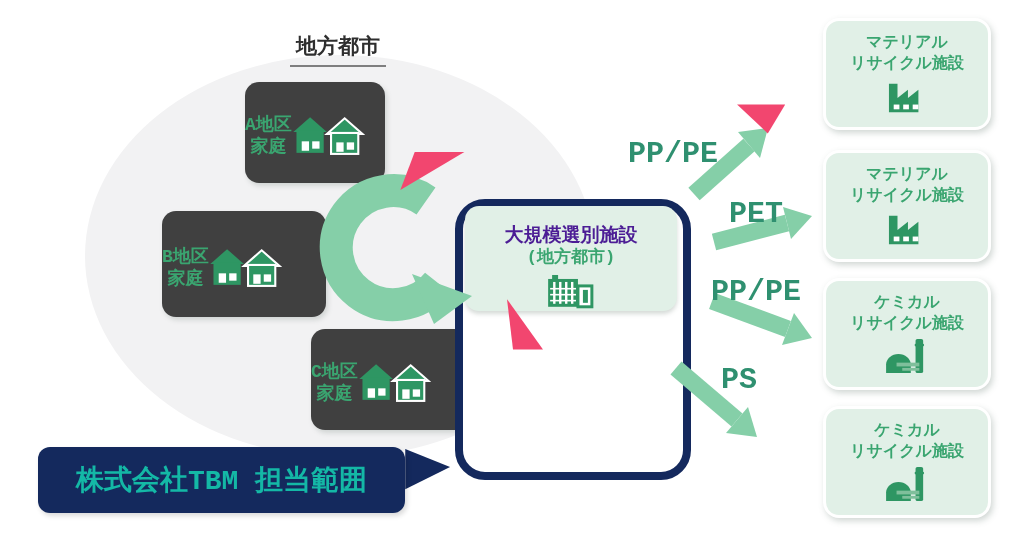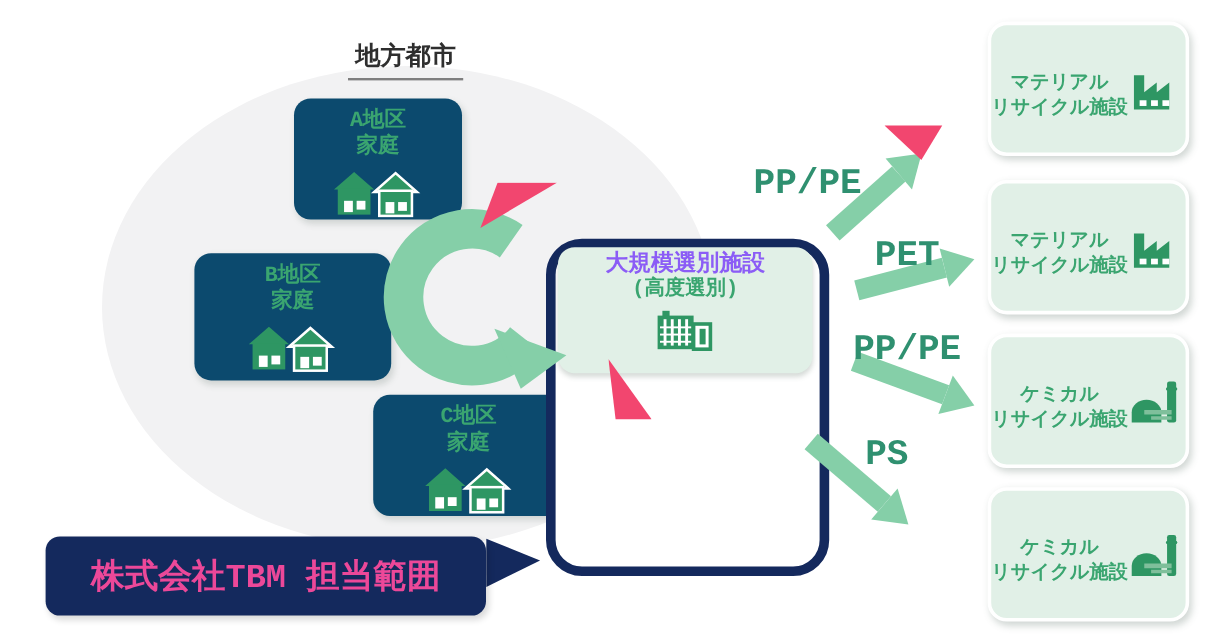--- a/index.html
+++ b/index.html
@@ -14,23 +14,23 @@
     position:absolute;left:85px;top:55px;width:510px;height:402px;
     background:#f2f2f3;border-radius:50%;z-index:1;
   }
   .city-title{
     position:absolute;left:290px;top:32px;z-index:2;
     font-size:21px;color:#2e2e2e;border-bottom:2px solid #7f7f7f;padding:0 6px 5px 6px;
   }
 
   
   .district{
-    position:absolute;background:#0c4a6e;border-radius:14px;z-index:2;
+    position:absolute;background:#404040;border-radius:14px;z-index:2;
     box-shadow:2px 3px 5px rgba(90,110,100,.22);
-    display:flex;flex-direction:column;align-items:center;
+    display:flex;flex-direction:row;align-items:center;
   }
   .district-label{font-size:18px;line-height:1.22;color:#3aa570;text-align:center;margin-top:9px;}
   .district svg{margin-top:3px;}
   .district-a{left:245px;top:82px;width:140px;height:101px;}
   .district-b{left:162px;top:211px;width:164px;height:106px;}
   .district-c{left:283px;top:329px;width:159px;height:101px;margin-left:28px;}
 
   
   .arrows-layer{position:absolute;left:0;top:0;z-index:4;pointer-events:none;}
 
@@ -44,21 +44,21 @@
   
   .sorting-container{
     position:absolute;left:455px;top:199px;width:236px;height:281px;z-index:3;
     background:#fff;border:8px solid #14295d;border-radius:30px;box-sizing:border-box;
   }
   .sorting-inner{
     position:absolute;left:465px;top:206px;width:212px;height:105px;z-index:3;
     background:#e1f0e7;border-radius:14px;box-shadow:0 3px 4px rgba(90,110,100,.25);
     display:flex;flex-direction:column;align-items:center;
   }
-  .sorting-name{font-size:19px;color:#8b5cf6;margin-top:4px;line-height:1.15;}
+  .sorting-name{font-size:19px;color:#4c1d95;margin-top:20px;line-height:1.15;}
   .sorting-sub{font-size:17px;color:#3aa570;line-height:1.2;}
   .sorting-inner svg{margin-top:5px;}
 
   
   .callout{
     position:absolute;background:#f2466f;color:#fff;border-radius:17px;z-index:6;
     box-shadow:2px 3px 5px rgba(0,0,0,.12);
   }
   .callout-tail{position:absolute;background:#f2466f;z-index:6;}
   .callout-collect{left:390px;top:55px;width:210px;height:105px;font-size:20px;line-height:1.45;padding:10px 0 0 16px;box-sizing:border-box;}
@@ -66,33 +66,33 @@
   .callout-sort{left:475px;top:347px;width:186px;height:114px;font-size:19px;line-height:1.42;padding:12px 0 0 14px;box-sizing:border-box;}
   .tail-sort{left:500px;top:297px;width:50px;height:54px;clip-path:polygon(14% 4%,26% 97%,86% 97%);}
   .callout-route{left:626px;top:32px;width:202px;height:77px;font-size:20px;line-height:1.4;padding:9px 0 0 16px;box-sizing:border-box;}
   .tail-route{left:733px;top:103px;width:58px;height:32px;clip-path:polygon(7% 5%,90% 5%,60% 95%);}
 
   
   .facility{
     position:absolute;left:823px;width:168px;height:112px;z-index:2;
     background:#e1f0e7;border:3px solid #fff;border-radius:16px;box-sizing:border-box;
     box-shadow:2px 3px 6px rgba(90,110,100,.28);
-    display:flex;flex-direction:row;align-items:center;
+    display:flex;flex-direction:column;align-items:center;
   }
   .facility-label{font-size:16px;line-height:1.3;color:#3aa570;text-align:center;margin-top:12px;}
   .facility svg{margin-top:2px;}
   .facility-1{top:18px;}
   .facility-2{top:150px;}
   .facility-3{top:278px;}
   .facility-4{top:406px;}
 
   
   .scope-banner{
     position:absolute;left:38px;top:447px;width:367px;height:66px;z-index:6;
-    background:#14295d;border-radius:12px;color:#ec4899;font-size:28px;
+    background:#14295d;border-radius:12px;color:#14b8a6;font-size:28px;
     display:flex;align-items:center;justify-content:center;
     box-shadow:2px 3px 5px rgba(0,0,0,.15);
   }
   .scope-tail{
     position:absolute;left:402px;top:446px;width:54px;height:48px;z-index:5;
     background:#14295d;clip-path:polygon(6% 6%,6% 90%,89% 44%);
   }
 </style>
 </head>
 <body>
@@ -141,21 +141,21 @@
       <polygon points="33,21 50,6 67,21" fill="#2e9663" stroke="#fff" stroke-width="2"></polygon>
       <rect x="37" y="20" width="26" height="20" fill="#2e9663" stroke="#fff" stroke-width="2"></rect>
       <rect x="42" y="29" width="7" height="9" fill="#fff"></rect>
       <rect x="52" y="29" width="7" height="7" fill="#fff"></rect>
     </svg>
   </div>
 
   <div class="sorting-container"></div>
   <div class="sorting-inner">
     <div class="sorting-name">大規模選別施設</div>
-    <div class="sorting-sub">(高度選別)</div>
+    <div class="sorting-sub">(地方都市)</div>
     <svg width="50" height="38" viewBox="0 0 50 38">
       <rect x="6" y="2" width="6" height="6" fill="#2e9663"></rect>
       <rect x="2" y="6" width="30" height="28" fill="#2e9663"></rect>
       <rect x="7" y="9" width="2.4" height="22" fill="#fff"></rect>
       <rect x="13" y="9" width="2.4" height="22" fill="#fff"></rect>
       <rect x="19" y="9" width="2.4" height="22" fill="#fff"></rect>
       <rect x="25" y="9" width="2.4" height="22" fill="#fff"></rect>
       <rect x="4" y="15" width="26" height="1.6" fill="#fff"></rect>
       <rect x="4" y="21" width="26" height="1.6" fill="#fff"></rect>
       <rect x="4" y="27" width="26" height="1.6" fill="#fff"></rect>

